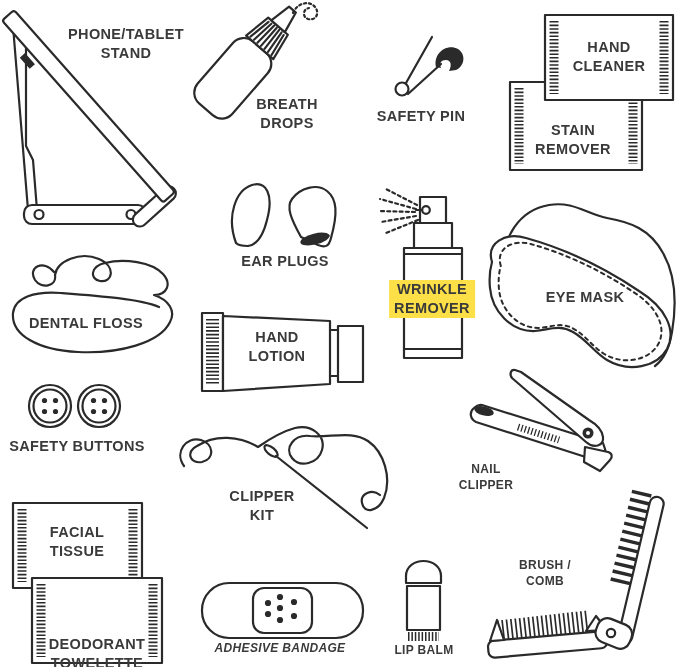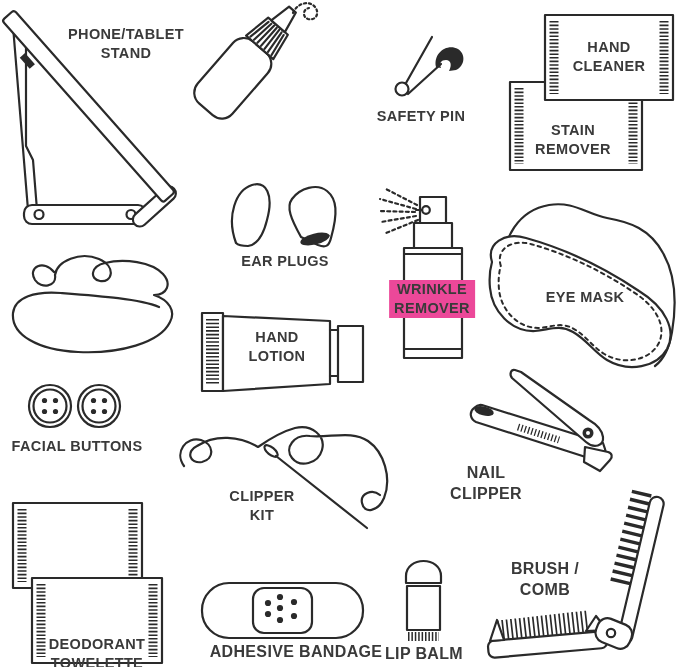--- a/index.html
+++ b/index.html
@@ -1,22 +1,22 @@
 <!DOCTYPE html>
 <html><head>
 <meta charset="utf-8">
 <style>
   html,body{margin:0;padding:0;background:#fff;}
   .canvas{position:relative;width:679px;height:667px;background:#ffffff;overflow:hidden;
           font-family:"Liberation Sans",sans-serif;border-radius:21px;}
   .art{position:absolute;left:0;top:0;}
   .lbl{position:absolute;transform:translateX(-50%);text-align:center;white-space:pre-line;
        font-size:14.5px;font-weight:600;letter-spacing:.35px;line-height:1.32;color:#3a3a3a;}
-  .lg{font-size:16px;}
-  .bg{background:#ec4899;padding:0 5px;}
+  .lg{font-size:12px;}
+  .bg{background:#fde047;padding:0 5px;}
   .ln{stroke:#2a2a2a;stroke-width:2.2;fill:none;stroke-linecap:round;stroke-linejoin:round;}
   .lnf{stroke:#2a2a2a;stroke-width:2.2;fill:#ffffff;stroke-linecap:round;stroke-linejoin:round;}
   .fill{fill:#2a2a2a;stroke:none;}
   .hatch{stroke:#2a2a2a;fill:none;}
 </style>
 </head>
 <body>
 
 <div class="canvas">
 
@@ -160,36 +160,41 @@
       <polygon class="lnf" points="586,631 596,616 607,630"></polygon>
       <path class="hatch" stroke-width="20" stroke-dasharray="3.4,4.8" d="M642,492 L620,583"></path>
       <rect class="lnf" x="634" y="495" width="14" height="150" rx="7" transform="rotate(13.3,641,570)"></rect>
       <rect class="lnf" x="596" y="621" width="36" height="25" rx="10" transform="rotate(22,614,633)"></rect>
       <circle class="lnf" cx="611" cy="633" r="4.2"></circle>
     </g>
   </svg>
 
   <div class="lbl" style="left:126px;top:25px;">PHONE/TABLET
 STAND</div>
+  <div class="lbl" style="left:287px;top:95px;">BREATH
+DROPS</div>
   <div class="lbl" style="left:421px;top:107px;">SAFETY PIN</div>
   <div class="lbl" style="left:609px;top:38px;">HAND
 CLEANER</div>
   <div class="lbl" style="left:573px;top:108px;margin-top:13px;">STAIN
 REMOVER</div>
   <div class="lbl" style="left:285px;top:252px;">EAR PLUGS</div>
   <div class="lbl bg" style="left:432px;top:280px;">WRINKLE
 REMOVER</div>
   <div class="lbl" style="left:585px;top:288px;">EYE MASK</div>
+  <div class="lbl" style="left:86px;top:314px;">DENTAL FLOSS</div>
   <div class="lbl" style="left:277px;top:328px;">HAND
 LOTION</div>
-  <div class="lbl" style="left:77px;top:437px;">FACIAL BUTTONS</div>
+  <div class="lbl" style="left:77px;top:437px;">SAFETY BUTTONS</div>
   <div class="lbl lg" style="left:486px;top:462px;">NAIL
 CLIPPER</div>
   <div class="lbl" style="left:262px;top:487px;">CLIPPER
 KIT</div>
+  <div class="lbl" style="left:77px;top:523px;">FACIAL
+TISSUE</div>
   <div class="lbl" style="left:97px;top:599px;margin-top:36px;">DEODORANT
 TOWELETTE</div>
-  <div class="lbl lg" style="left:296px;top:641px;">ADHESIVE BANDAGE</div>
+  <div class="lbl lg" style="left:280px;top:641px;font-style:italic;">ADHESIVE BANDAGE</div>
   <div class="lbl lg" style="left:424px;top:643px;">LIP BALM</div>
   <div class="lbl lg" style="left:545px;top:558px;">BRUSH /
 COMB</div>
 
 </div>
 
 </body></html>

